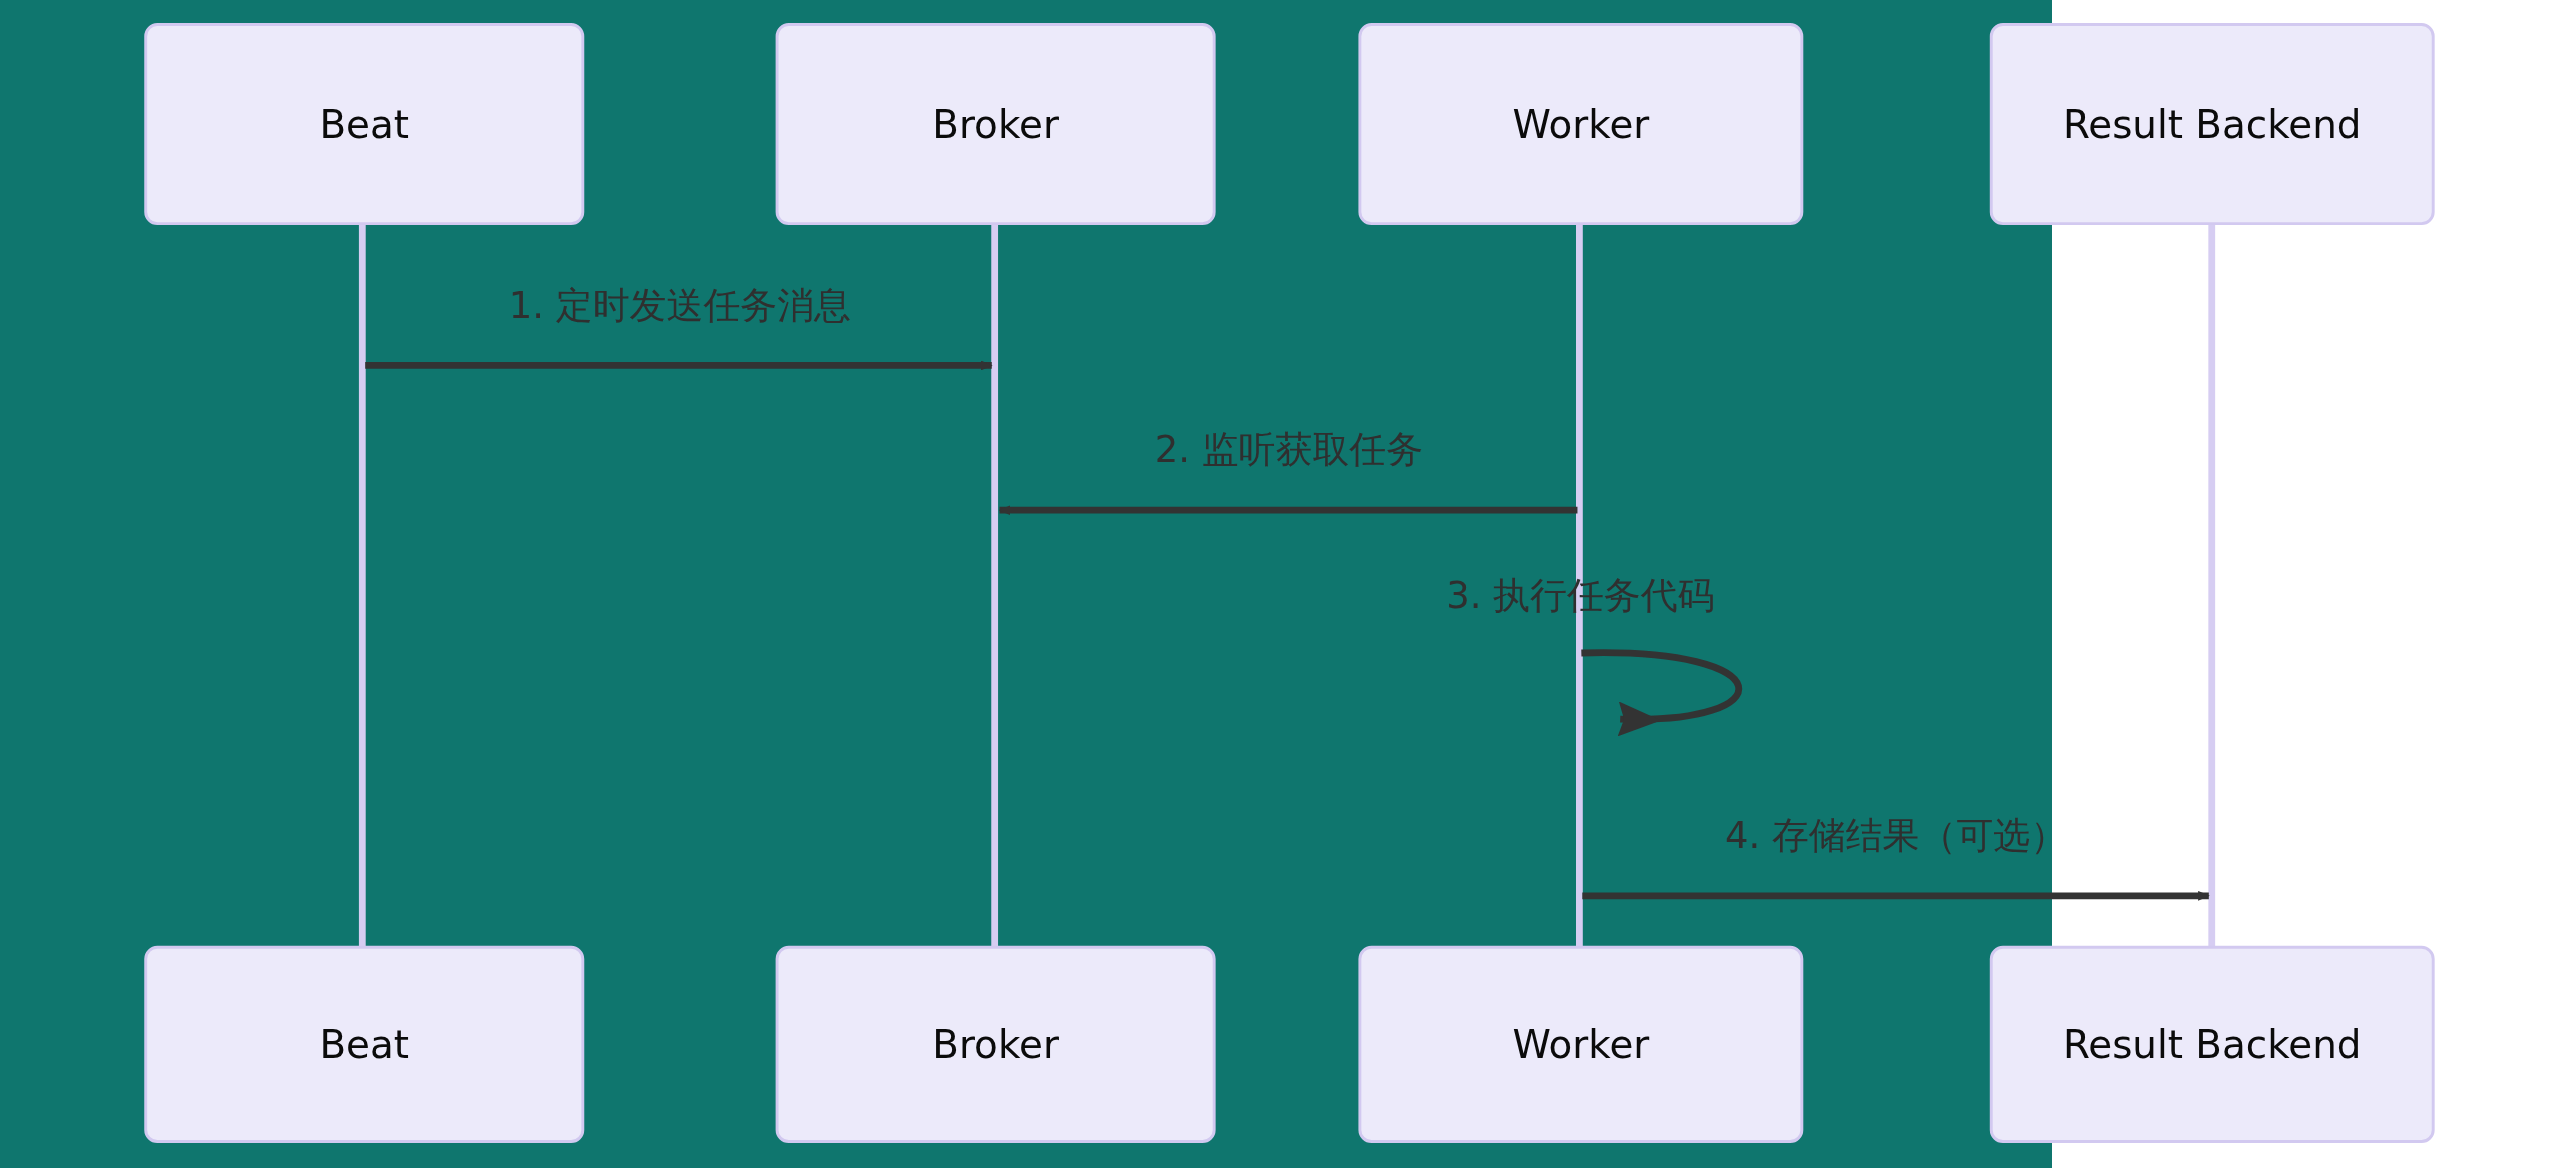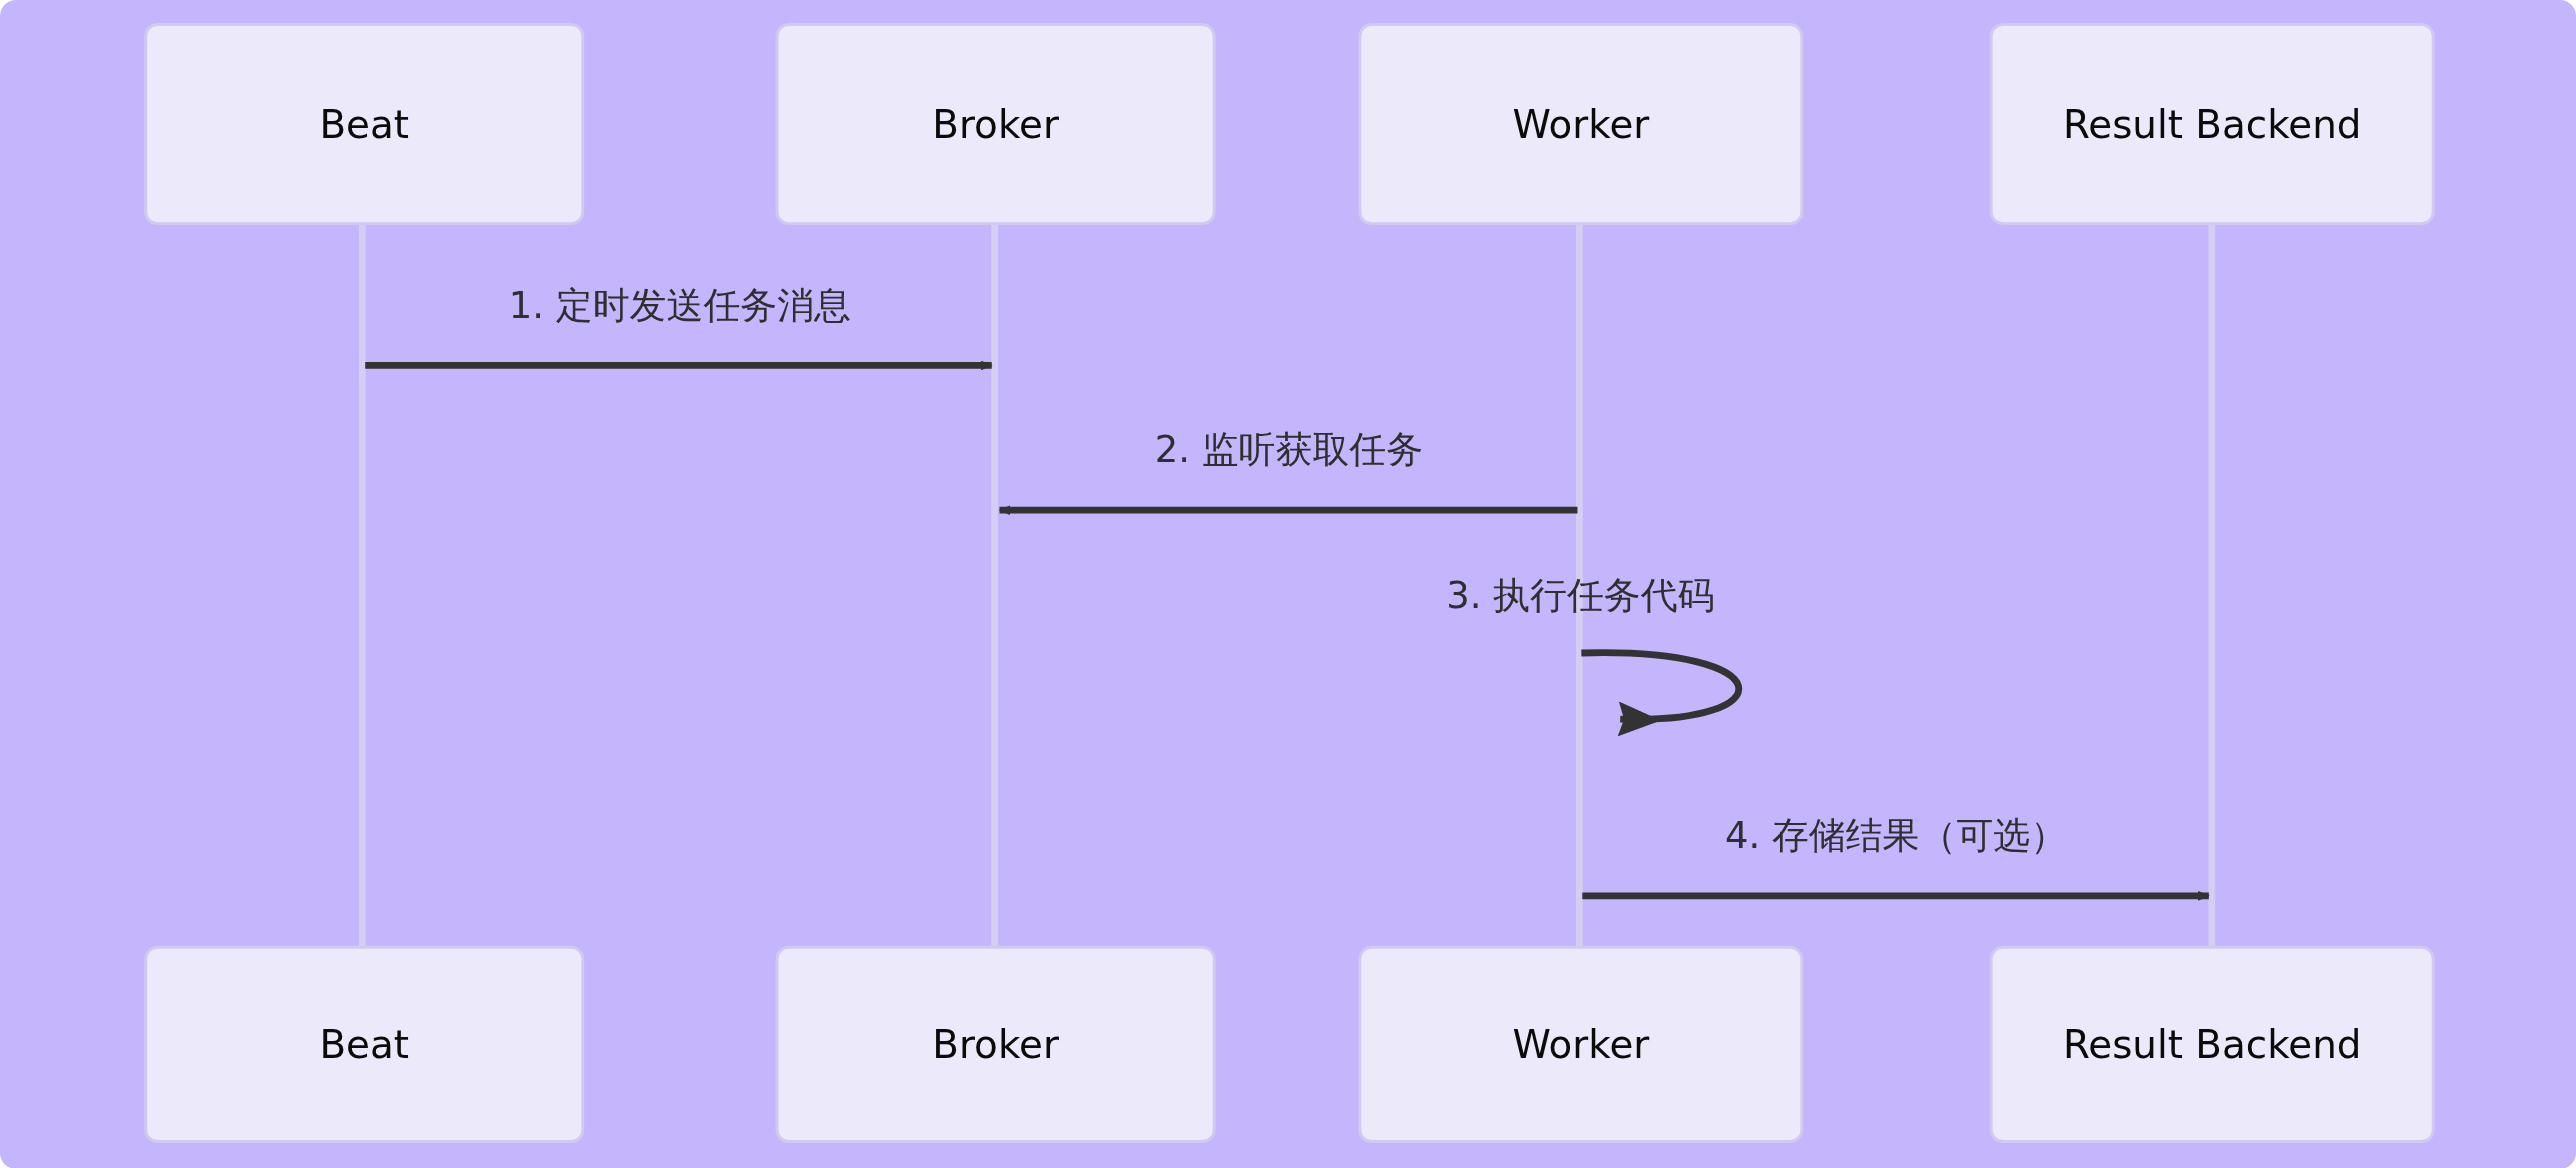--- a/index.html
+++ b/index.html
@@ -8,24 +8,23 @@
     background: #ffffff;
   }
   body {
     width: 2576px;
     height: 1169px;
     font-family: "DejaVu Sans", "Liberation Sans", sans-serif;
     overflow: hidden;
   }
   #diagram-root {
     position: relative;
-    width: 2576px;
+    width: 2052px;
     height: 1169px;
-    background: #c4b5fd;
-    border-radius: 16px;
+    background: #0f766e;
   }
   #diagram-svg {
     position: absolute;
     top: 0;
     left: 0;
     width: 2576px;
     height: 1169px;
     display: block;
   }
   .participant-label {

